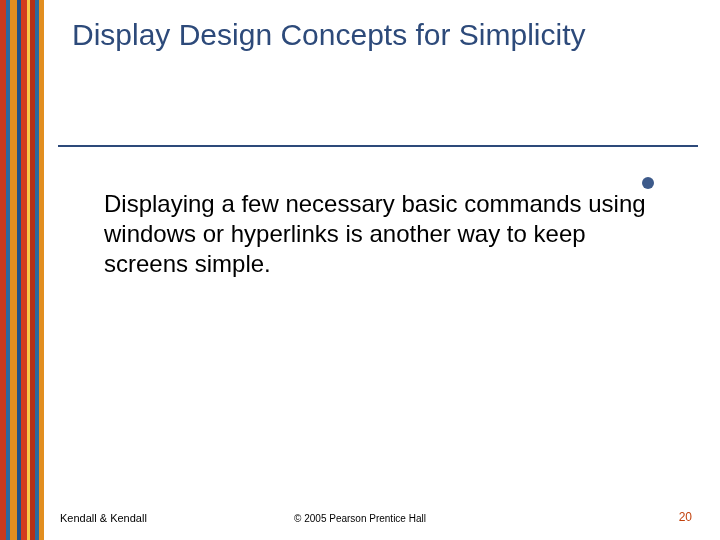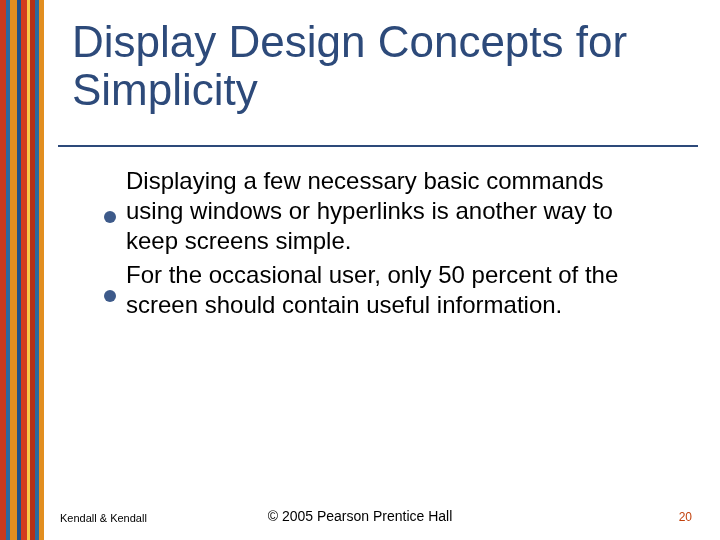--- a/index.html
+++ b/index.html
@@ -24,21 +24,21 @@
     top: 0;
     height: 540px;
   }
   .title-block {
     position: absolute;
     left: 72px;
     top: 18px;
     width: 620px;
     color: #2d4a7a;
     font-family: "Comic Sans MS", "Comic Sans", cursive, Verdana, sans-serif;
-    font-size: 44px;
+    font-size: 30px;
     line-height: 1.1;
     font-weight: 400;
   }
   .hr-line {
     position: absolute;
     left: 58px;
     top: 145px;
     width: 640px;
     height: 2px;
     background: #2d4a7a;
@@ -48,22 +48,23 @@
     left: 104px;
     top: 166px;
     width: 560px;
     color: #000;
     font-family: Verdana, Geneva, sans-serif;
     font-size: 24px;
     line-height: 1.25;
   }
   .bullet {
     display: flex;
-    align-items: center;
+    align-items: flex-end;
     margin-bottom: 4px;
+    flex-direction: column;
   }
   .dot {
     width: 12px;
     height: 12px;
     background: #3d5a8a;
     border-radius: 50%;
     flex: 0 0 auto;
     margin-top: 11px;
     margin-right: 10px;
   }
@@ -76,21 +77,21 @@
     bottom: 16px;
     font-size: 11px;
     color: #000;
   }
   .footer-center {
     position: absolute;
     left: 0;
     right: 0;
     bottom: 16px;
     text-align: center;
-    font-size: 14px;
+    font-size: 10px;
     color: #000;
   }
   .footer-right {
     position: absolute;
     right: 28px;
     bottom: 16px;
     font-size: 12px;
     color: #c2410c;
   }
 </style>
@@ -111,21 +112,17 @@
 
 <div class="title-block">Display Design Concepts for Simplicity</div>
 
 <div class="hr-line"></div>
 
 <div class="bullets">
   <div class="bullet">
     <div class="dot"></div>
     <div class="bullet-text">Displaying a few necessary basic commands using windows or hyperlinks is another way to keep screens simple.</div>
   </div>
-  <div class="bullet">
-    <div class="dot"></div>
-    <div class="bullet-text">For the occasional user, only 50 percent of the screen should contain useful information.</div>
-  </div>
 </div>
 
 <div class="footer-left">Kendall &amp; Kendall</div>
 <div class="footer-center">© 2005 Pearson Prentice Hall</div>
 <div class="footer-right">20</div>
 
 </body></html>

